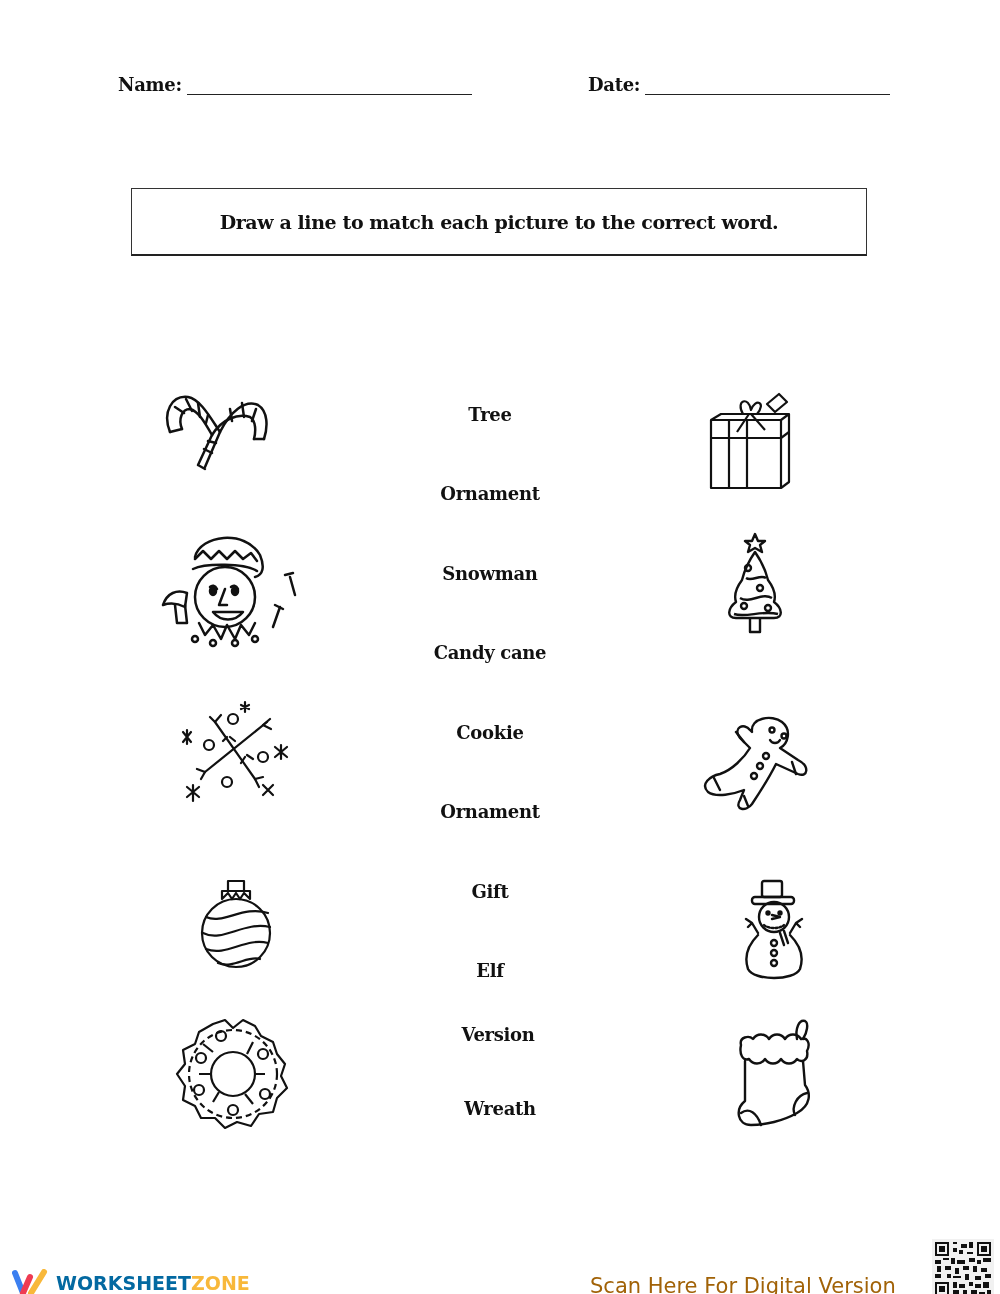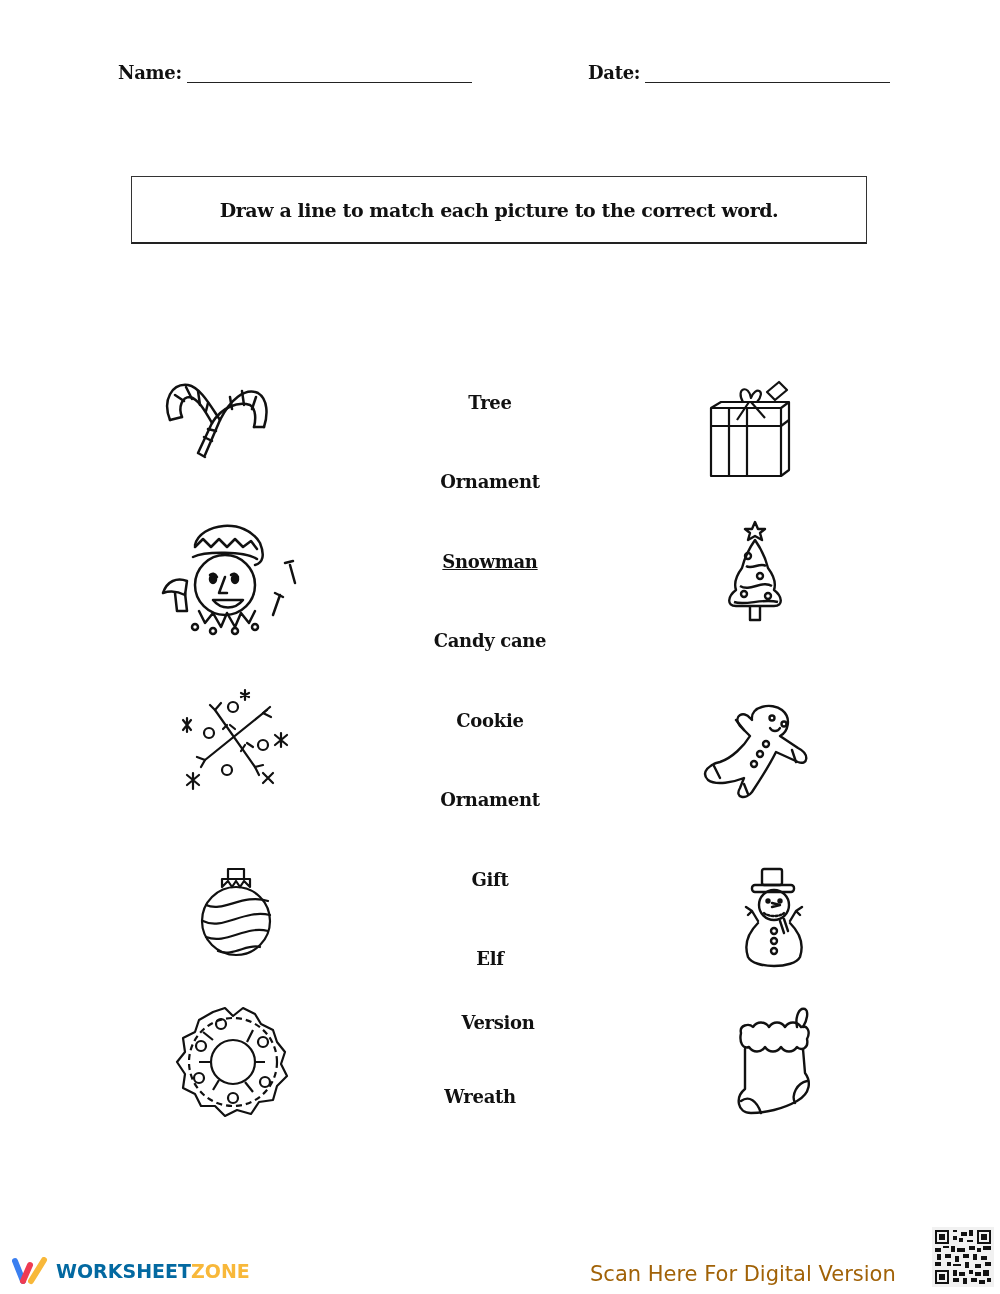--- a/index.html
+++ b/index.html
@@ -1,18 +1,18 @@
 <!DOCTYPE html>
 <html><head>
 <meta charset="utf-8">
 <style>
   html, body { margin:0; padding:0; background:#ffffff; }
   body { width:1000px; height:1294px; position:relative; overflow:hidden;
          font-family:"DejaVu Serif", serif; color:#111; }
-  .abs { position:absolute; }
+  .abs { position:absolute;margin-top:12px; }
   .field-label { font-size:18px; font-weight:bold; letter-spacing:-0.3px; }
   .field-line { display:inline-block; border-bottom:1.5px solid #222; height:18px; vertical-align:bottom; }
   .instr-box { left:131px; top:176px; width:736px; height:68px; border:1px solid #333;
                border-bottom:2px solid #222; box-sizing:border-box;
                display:flex; align-items:center; justify-content:center; }
   .instr-text { font-size:19px; font-weight:bold; letter-spacing:-0.4px; }
   .word { width:160px; text-align:center; font-size:18px; font-weight:bold; letter-spacing:-0.3px; }
   .pic { display:block; }
   .pic svg { display:block; }
   .logo { left:12px; top:1257px; display:flex; align-items:center; gap:8px; }
@@ -33,28 +33,28 @@
   <span class="field-label">Date:</span>
   <span class="field-line" style="width:245px;"></span>
 </div>
 
 <div class="abs instr-box">
   <span class="instr-text">Draw a line to match each picture to the correct word.</span>
 </div>
 
 <div class="abs word" style="left:410px; top:392px;">Tree</div>
 <div class="abs word" style="left:410px; top:471px;">Ornament</div>
-<div class="abs word" style="left:410px; top:551px;text-decoration:underline;">Snowman</div>
+<div class="abs word" style="left:410px; top:551px;">Snowman</div>
 <div class="abs word" style="left:410px; top:630px;">Candy cane</div>
 <div class="abs word" style="left:410px; top:710px;">Cookie</div>
 <div class="abs word" style="left:410px; top:789px;">Ornament</div>
 <div class="abs word" style="left:410px; top:869px;">Gift</div>
 <div class="abs word" style="left:410px; top:948px;">Elf</div>
 <div class="abs word" style="left:418px; top:1012px;">Version</div>
-<div class="abs word" style="left:400px; top:1086px;">Wreath</div>
+<div class="abs word" style="left:420px; top:1086px;">Wreath</div>
 
 <div class="abs pic" style="left:160px; top:375px;">
   <svg width="115" height="90" viewBox="0 0 115 90" fill="none" stroke="#111" stroke-width="2.5" stroke-linecap="round" stroke-linejoin="round">
     <path d="M10 45 C2 25 12 8 28 10 C40 12 50 30 60 45"></path>
     <path d="M22 42 C18 32 22 22 30 22 C38 24 44 34 52 48"></path>
     <path d="M10 45 L22 42"></path>
     <path d="M60 45 C70 25 85 12 98 18 C108 24 108 40 104 52"></path>
     <path d="M52 48 C62 32 78 26 90 30 C96 34 96 44 94 52"></path>
     <path d="M104 52 L94 52"></path>
     <path d="M60 45 L45 80 M52 48 L38 78 M38 78 L45 82"></path>

